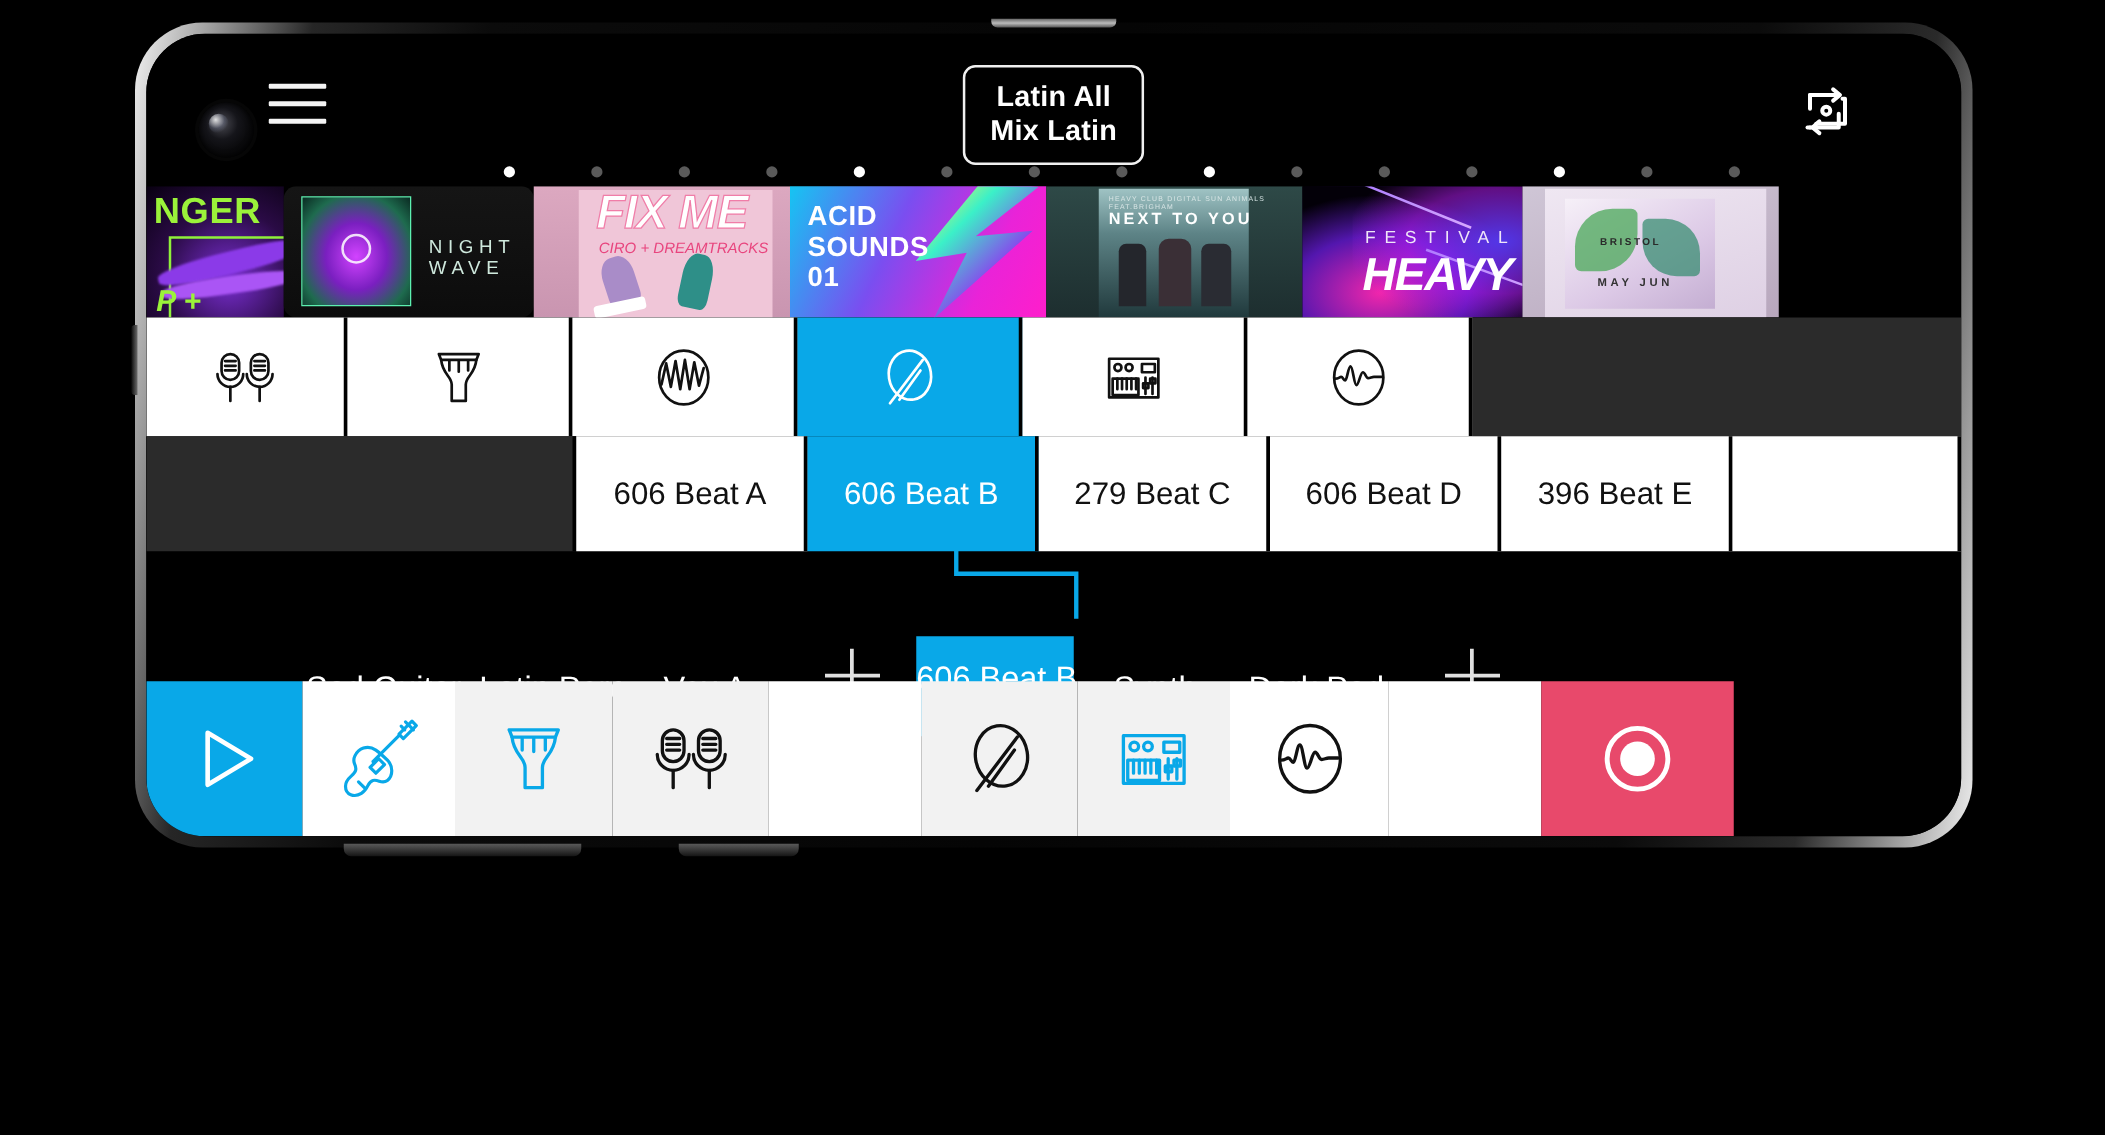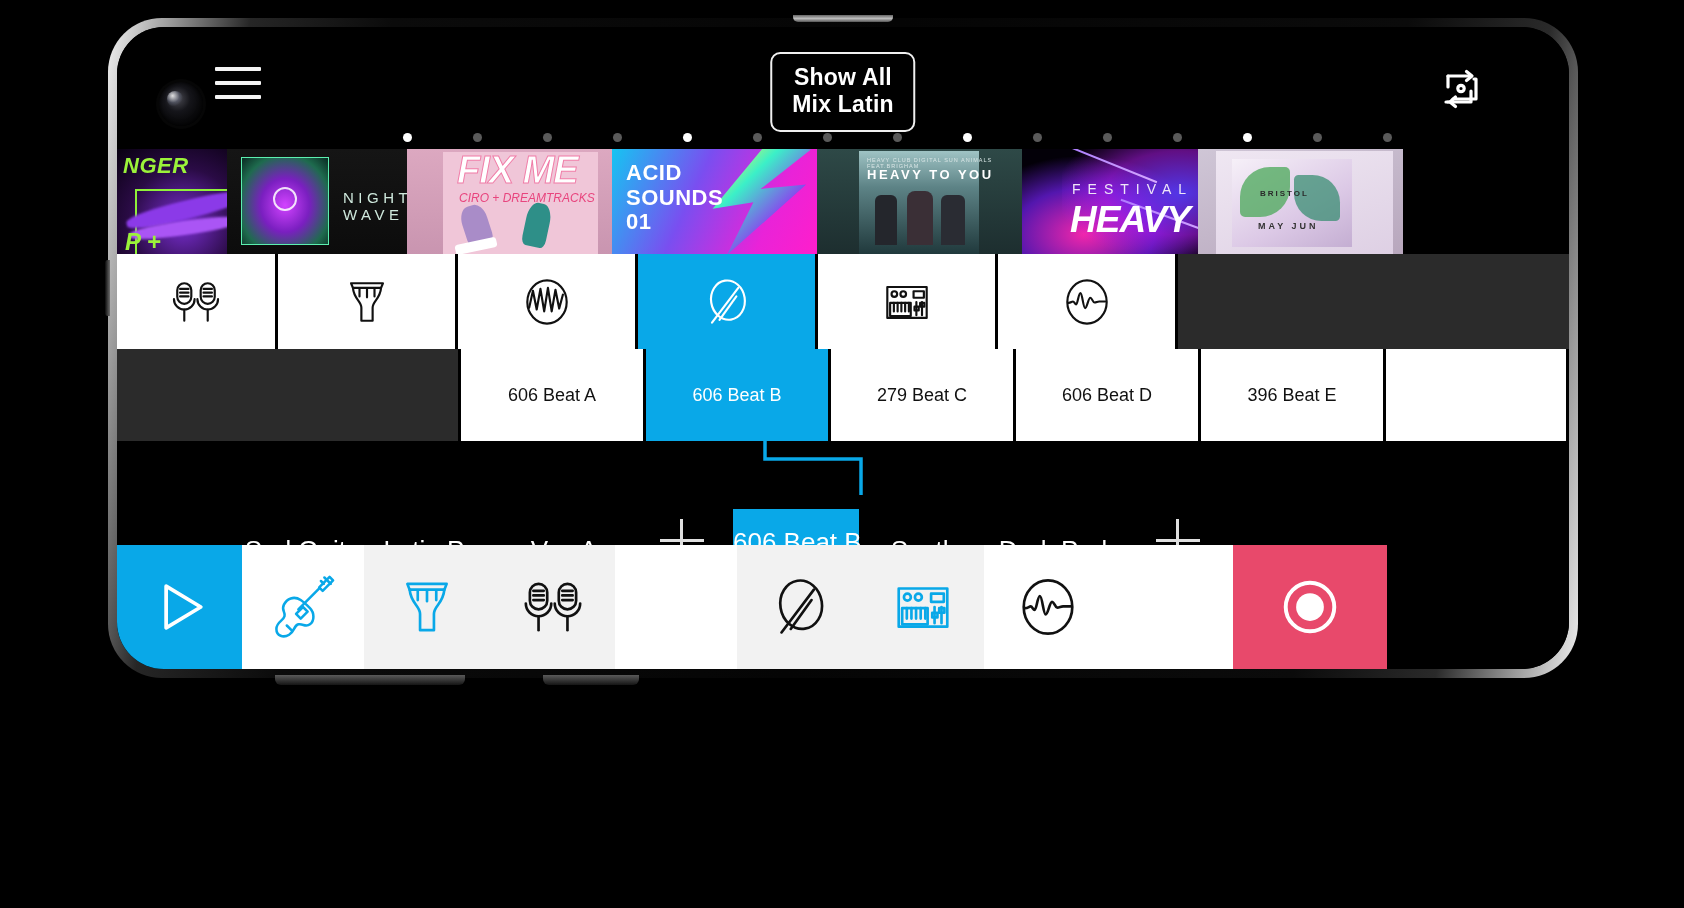--- a/index.html
+++ b/index.html
@@ -138,21 +138,21 @@
   
   #loops {
     position: absolute; left: 0; top: 322px; width: 100%; height: 92px;
     display: flex; z-index: 3;
   }
   .loopcell {
     flex: 0 0 auto; height: 100%;
     background: #fff; color: #111;
     border-right: 3px solid #000;
     display: flex; align-items: center; justify-content: center;
-    font-size: 18px;
+    font-size: 25px;
     cursor: pointer;
   }
   .loopcell.sel { background: #09A8E8; color: #fff; }
   .loopcell.blank { background: #2b2b2b; }
 
   
   #connector { position:absolute; left:0; top:410px; width:100%; height:80px; z-index:2; }
 
   
   #tracks {
@@ -201,27 +201,27 @@
   <div id="speaker"></div>
   <div id="side-btn-1"></div>
   <div id="btm-nub-1"></div>
   <div id="btm-nub-2"></div>
 
   <div id="device-inner">
     <div id="screen">
 
       <div id="packs">
           <div class="pack" style="width: 110px; background: radial-gradient(circle at 60% 70%, rgb(123, 47, 212) 0%, rgb(42, 11, 69) 55%, rgb(8, 0, 16) 100%);">
-            <div class="pack-label" style="left:6px;top:4px;font-size:22px;font-style:italic;color:#9bf23a;letter-spacing:.5px;">NGER</div>
+            <div class="pack-label" style="left:6px;top:4px;font-size:29px;color:#9bf23a;letter-spacing:.5px;">NGER</div>
         <div style="position:absolute;left:18px;top:40px;width:100px;height:70px;border:2px solid #8ff03a;"></div>
         <div style="position:absolute;left:8px;top:52px;width:120px;height:18px;background:#8b3ae8;border-radius:40%;transform:rotate(-14deg);filter:blur(1px);"></div>
         <div style="position:absolute;left:12px;top:72px;width:110px;height:14px;background:#aa55f5;border-radius:40%;transform:rotate(-8deg);filter:blur(1px);"></div>
         <div class="pack-label" style="left:8px;bottom:-2px;font-size:24px;font-style:italic;color:#9bf23a;">P +</div>
           </div>
-          <div class="pack" style="width: 180px; background: linear-gradient(rgb(21, 21, 21), rgb(12, 12, 12));">
+          <div class="pack" style="width: 200px; background: linear-gradient(rgb(21, 21, 21), rgb(12, 12, 12)); border-radius: 10px;">
             <div style="position:absolute;left:14px;top:8px;width:88px;height:88px;border:1.5px solid #5cf0b0;
             background:radial-gradient(ellipse at 50% 55%, #d243ff 0%, #7a1fc0 40%, #1e6b4e 75%, #0a2a22 100%);"></div>
         <div style="position:absolute;left:46px;top:38px;width:24px;height:24px;border:2px solid #fff;border-radius:50%;opacity:.85;"></div>
         <div class="pack-label" style="left:116px;top:40px;font-size:15px;letter-spacing:4.5px;color:#cfe9dd;font-weight:normal;">NIGHT WAVE</div>
           </div>
           <div class="pack" style="width: 205px; background: linear-gradient(rgb(220, 168, 192), rgb(201, 149, 176));">
             <div style="position:absolute;left:36px;top:3px;right:14px;bottom:0;background:#f0c6d8;"></div>
         <div class="pack-label" style="left:50px;top:0;font-size:38px;color:#fff;font-style:italic;letter-spacing:-1px;-webkit-text-stroke:1px #f07da8;">FIX ME</div>
         <div class="pack-label" style="left:52px;top:42px;font-size:12px;color:#e8457e;font-style:italic;font-weight:normal;">CIRO + DREAMTRACKS</div>
         <div style="position:absolute;left:56px;top:56px;width:26px;height:40px;background:#a98cc8;border-radius:40% 40% 20% 20%;transform:rotate(-18deg);"></div>
@@ -235,21 +235,21 @@
            background:linear-gradient(135deg,#fff84a 15%,#3bf0c8 40%,#8d3cf0 70%, #ff21c8 100%);
            clip-path:polygon(62% 0, 100% 4%, 58% 40%, 96% 36%, 30% 100%, 52% 52%, 18% 58%);"></div>
         <div class="pack-label" style="left:14px;top:12px;font-size:22px;line-height:1.12;letter-spacing:.5px;">ACID<br>SOUNDS<br>01</div>
           </div>
           <div class="pack" style="width: 205px; background: linear-gradient(rgb(46, 73, 71), rgb(29, 46, 47));">
             <div style="position:absolute;left:42px;top:2px;width:120px;bottom:0;
            background:linear-gradient(180deg,#9fc3c4 0%,#5d8386 35%,#20393c 100%);"></div>
         <div style="position:absolute;left:58px;top:46px;width:22px;height:50px;background:#24262c;border-radius:6px 6px 0 0;"></div>
         <div style="position:absolute;left:90px;top:42px;width:26px;height:54px;background:#3a2f36;border-radius:8px 8px 0 0;"></div>
         <div style="position:absolute;left:124px;top:46px;width:24px;height:50px;background:#2a2c33;border-radius:6px 6px 0 0;"></div>
-        <div class="pack-label" style="left:50px;top:18px;font-size:13px;letter-spacing:2.5px;color:#fff;">HEAVY TO YOU</div>
+        <div class="pack-label" style="left:50px;top:18px;font-size:13px;letter-spacing:2.5px;color:#fff;">NEXT TO YOU</div>
         <div style="position:absolute;left:50px;top:8px;font-size:5.5px;letter-spacing:1px;color:#d9e6e6;">HEAVY CLUB DIGITAL SUN ANIMALS FEAT.BRIGHAM</div>
           </div>
           <div class="pack" style="width: 176px; background: radial-gradient(at 50% 60%, rgb(122, 31, 208) 0%, rgb(42, 10, 102) 45%, rgb(5, 0, 8) 100%);">
             <div style="position:absolute;left:0;top:0;right:0;bottom:0;background:#030008;"></div>
         <div style="position:absolute;left:-10px;top:8px;width:190px;height:110px;
             background:radial-gradient(ellipse at 38% 70%, rgba(255,40,180,.95) 0%, rgba(110,30,230,.75) 42%, rgba(10,0,40,0) 72%);"></div>
         <div style="position:absolute;left:40px;top:0px;width:170px;height:110px;
             background:radial-gradient(ellipse at 70% 40%, rgba(90,60,255,.9) 0%, rgba(190,30,255,.5) 45%, rgba(0,0,0,0) 75%);"></div>
         <div style="position:absolute;left:0px;top:6px;width:140px;height:2px;background:linear-gradient(90deg,#9a6bff,#d6a8ff);transform:rotate(22deg);"></div>
         <div style="position:absolute;left:95px;top:72px;width:130px;height:2px;background:linear-gradient(90deg,#b07bff,#e0b5ff);transform:rotate(20deg);"></div>
@@ -269,21 +269,21 @@
         </div>
 
       <div id="topbar">
         <div id="hamburger">
           <span></span>
           <span></span>
           <span></span>
         </div>
 
         <div id="showall">
-          <div>Show All</div>
+          <div>Latin All</div>
           <div>Mix Latin</div>
         </div>
 
         <div id="loop-btn">
           <svg width="52" height="48" viewBox="0 0 52 48" fill="none" stroke="#fff" stroke-width="3.2" stroke-linecap="round" stroke-linejoin="round">
             <path d="M13 11 H36"></path>
             <path d="M13 11 V22"></path>
             <path d="M39 14 H41 V34 H18"></path>
             <path d="M13 37 H36 V26"></path>
             <path d="M11 37 H13"></path>

